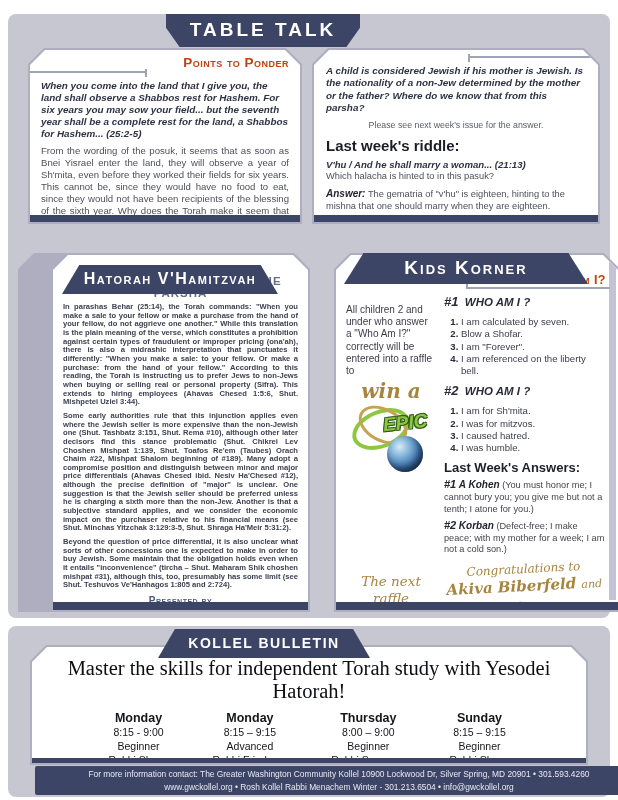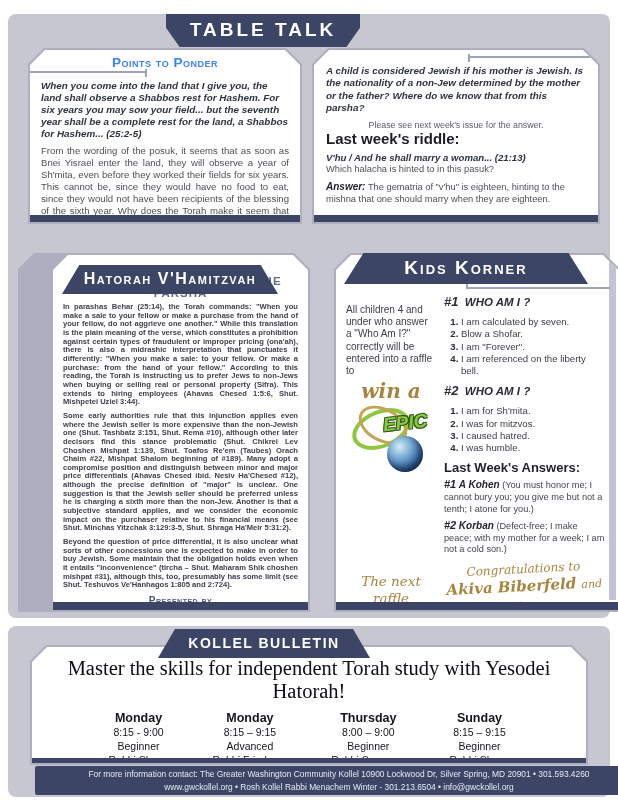--- a/index.html
+++ b/index.html
@@ -7,21 +7,21 @@
   .graysec{position:absolute;background:#c7c7d2;border-radius:8px;}
   
   .banner{position:absolute;background:#3d4566;color:#fff;font-weight:bold;text-align:center;}
   .banner.topcut{clip-path:polygon(0 0,100% 0,100% 42%,93% 100%,7% 100%,0 42%);}
   .banner.botwide{clip-path:polygon(8% 0,92% 0,100% 100%,0 100%);}
   .sc{font-variant:small-caps;}
   
   .panel{position:absolute;background:#aeaec0;clip-path:polygon(16px 0,calc(100% - 16px) 0,100% 16px,100% 100%,0 100%,0 16px);padding:2px;box-sizing:border-box;}
   .panel-in{position:relative;width:100%;height:100%;background:#ffffff;clip-path:polygon(15px 0,calc(100% - 15px) 0,100% 15px,100% 100%,0 100%,0 15px);box-sizing:border-box;overflow:hidden;}
   .navybar{position:absolute;left:2px;right:2px;bottom:2px;background:#3d4566;}
-  .sechead{font-variant:small-caps;font-weight:bold;color:#3b82f6;text-align:center;font-size:13.5px;letter-spacing:.5px;}
+  .sechead{font-variant:small-caps;font-weight:bold;color:#c2410c;text-align:right;font-size:13.5px;letter-spacing:.5px;}
   .rule{position:relative;height:2px;background:#9fa3b8;}
   .rule .tick{position:absolute;top:-2px;width:2px;height:8px;background:#9fa3b8;}
   .quote{font-weight:bold;font-style:italic;color:#2e3344;}
   .bodytext{color:#4e5058;}
   .gold{color:#a8853f;font-family:"DejaVu Serif",serif;font-style:italic;}
   ol.quizlist{margin:7px 0 6px 0;padding-left:17px;}
   ol.quizlist li{font-size:9.6px;color:#3c3d4a;line-height:1.28;}
   ol.quizlist li::marker{font-weight:bold;color:#2b2c3a;}
   .qhead{font-size:11.5px;font-weight:bold;font-style:italic;color:#2b2c3a;}
   .anshead{font-size:13px;font-weight:bold;color:#1e1f2b;margin:4px 0 3px;}
@@ -50,21 +50,21 @@
       </div>
     </div>
 
     <div class="panel" style="left:304px;top:34px;width:288px;height:176px;">
       <div class="panel-in" style="padding:5px 12px 10px;">
         <div class="rule" style="width:50%;margin:1px -12px 7px auto;">
             <span class="tick" style="left:0;"></span>
           </div>
         <div class="quote" style="font-size:9.9px;line-height:1.24;">A child is considered Jewish if his mother is Jewish. Is the nationality of a non-Jew determined by the mother or the father?  Where do we know that from this parsha?</div>
         <div style="font-size:8.8px;color:#5a5c66;text-align:center;margin-top:6px;">Please see next week's issue for the answer.</div>
-        <div style="font-size:15px;font-weight:bold;color:#1c1d26;margin-top:0;">Last week's riddle:</div>
+        <div style="font-size:15px;font-weight:bold;color:#1c1d26;margin-top:7px;">Last week's riddle:</div>
         <div style="font-size:9.6px;font-weight:bold;font-style:italic;color:#2e3344;margin-top:5px;">V'hu / And he shall marry a woman... (21:13)</div>
         <div style="font-size:9.3px;color:#4e5058;margin-top:1px;">Which halacha is hinted to in this pasuk?</div>
         <div style="font-size:9.3px;color:#4e5058;margin-top:7px;line-height:1.25;">
           <span style="font-weight:bold;font-size:10px;color:#23242f;font-style:italic;">Answer:</span>
           <span>The gematria of "v'hu" is eighteen, hinting to the mishna that one should marry when they are eighteen.</span>
         </div>
         <div class="navybar" style="height:7px;left:0;right:0;bottom:0;"></div>
       </div>
     </div>
   </div>
@@ -91,21 +91,21 @@
         <div style="margin-left:96px;">
           <div class="sechead" style="font-size:12.5px;">Who Am I?</div>
           <div class="rule" style="width:88%;margin:0 -4px 5px auto;">
               <span class="tick" style="left:0;top:-6px;"></span>
             </div>
         </div>
 
         <div style="display:flex;">
 
           <div style="width:90px;flex:none;display:flex;flex-direction:column;align-items:center;">
-            <div style="font-size:10px;color:#3c3d4a;line-height:1.22;margin-top:10px;">All children 4 and under who answer a "Who Am I?" correctly will be entered into a raffle to</div>
+            <div style="font-size:10px;color:#3c3d4a;line-height:1.22;margin-top:10px;">All children 2 and under who answer a "Who Am I?" correctly will be entered into a raffle to</div>
             <div class="gold" style="font-size:20px;font-weight:bold;margin:2px 0 1px;">win a</div>
 
             <div style="position:relative;width:84px;height:74px;flex:none;">
               <div style="position:absolute;left:2px;top:6px;width:52px;height:30px;border:4px solid #8dc63f;border-radius:50%;transform:rotate(-22deg);"></div>
               <div style="position:absolute;left:8px;top:4px;width:46px;height:28px;border:3px solid #c6a353;border-radius:50%;transform:rotate(28deg);"></div>
               <div style="position:absolute;left:34px;top:8px;font-size:19px;font-weight:bold;font-style:italic;color:#8dc63f;text-shadow:-1px -1px 0 #2e5a1c,1px -1px 0 #2e5a1c,-1px 1px 0 #2e5a1c,1px 1px 0 #2e5a1c;transform:rotate(-6deg);">EPIC</div>
               <div style="position:absolute;left:38px;top:32px;width:36px;height:36px;border-radius:50%;background:radial-gradient(circle at 35% 30%, #d8ecf7 0%, #7fb1d8 30%, #3b6ea8 60%, #16324f 95%);box-shadow:inset -3px -4px 6px rgba(0,0,0,.45);"></div>
             </div>
             <div style="flex:1;"></div>
             <div class="gold" style="font-size:13.5px;text-align:center;line-height:1.25;margin-bottom:14px;">

